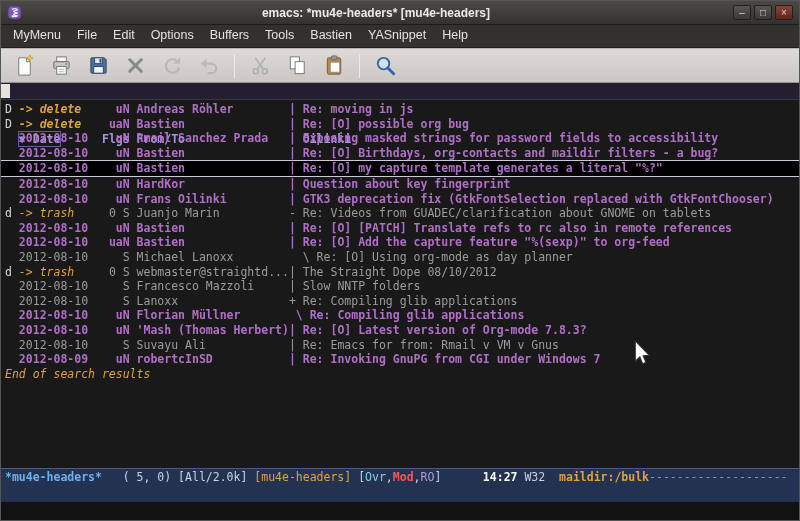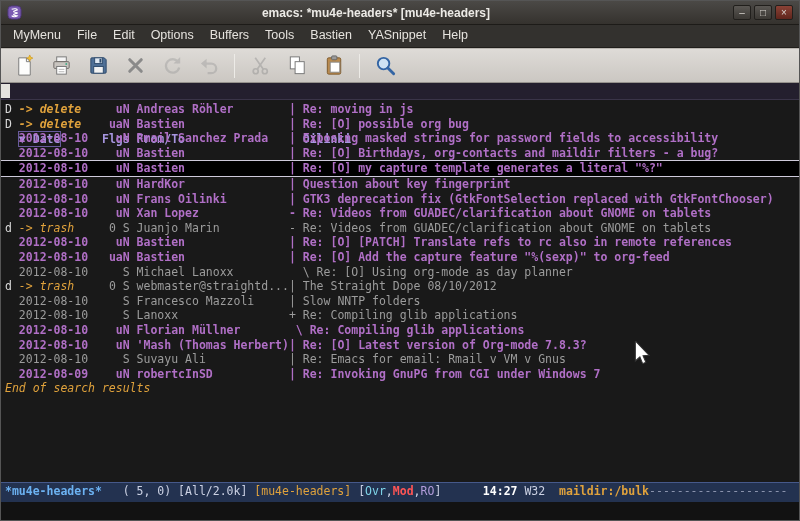--- a/index.html
+++ b/index.html
@@ -44,21 +44,21 @@
 
   .buffer{flex:1;min-height:0;overflow:hidden;padding-top:2px;position:relative}
   .row{white-space:pre;line-height:14.6px;padding-left:4px}
   .row.unread{color:var(--unread);font-weight:bold}
   .row.read{color:var(--read);font-weight:normal}
   .row .c-mark{color:var(--mark);font-weight:normal}
   .row .c-date.marked{color:var(--marked);font-style:italic}
   .row.current{border-top:1px solid #cdc9da;border-bottom:1px solid #cdc9da;background:#000000}
   .end-marker{color:var(--marked);font-style:italic;font-weight:normal;line-height:15px;padding-left:4px;white-space:pre}
 
-  .modeline{height:20px;flex:none;background:var(--modeline-bg);border-top:1px solid #46598a;
+  .modeline{height:34px;flex:none;background:var(--modeline-bg);border-top:1px solid #46598a;
             color:var(--modeline-text);white-space:pre;line-height:17px;padding-left:4px;overflow:hidden}
   .ml-bufname{color:#6cb2f2;font-weight:bold}
   .ml-mode{color:var(--marked)}
   .ml-ovr{color:#7fd4e8}
   .ml-mod{color:#ff5555;font-weight:bold}
   .ml-ro{color:#b39ddb}
   .ml-time{color:#ffffff;font-weight:bold}
   .ml-maildir{color:var(--marked);font-weight:bold}
   .ml-dashes{color:#8a93ad}
 
@@ -177,31 +177,30 @@
 
     <div class="buffer">
 
     <div class="row unread"><span class="c-mark">D </span><span class="c-date marked">-&gt; delete  </span><span class="c-flags">   uN </span><span class="c-from">Andreas Röhler        </span><span class="c-sep">| </span><span class="c-subject">Re: moving in js</span></div>
         <div class="row unread"><span class="c-mark">D </span><span class="c-date marked">-&gt; delete  </span><span class="c-flags">  uaN </span><span class="c-from">Bastien               </span><span class="c-sep">| </span><span class="c-subject">Re: [O] possible org bug</span></div>
         <div class="row unread"><span class="c-mark">  </span><span class="c-date">2012-08-10 </span><span class="c-flags">   uN </span><span class="c-from">Rmail Sanchez Prada   </span><span class="c-sep">| </span><span class="c-subject">Exposing masked strings for password fields to accessibility</span></div>
         <div class="row unread"><span class="c-mark">  </span><span class="c-date">2012-08-10 </span><span class="c-flags">   uN </span><span class="c-from">Bastien               </span><span class="c-sep">| </span><span class="c-subject">Re: [O] Birthdays, org-contacts and maildir filters - a bug?</span></div>
         <div class="row unread current"><span class="c-mark">  </span><span class="c-date">2012-08-10 </span><span class="c-flags">   uN </span><span class="c-from">Bastien               </span><span class="c-sep">| </span><span class="c-subject">Re: [O] my capture template generates a literal "%?"</span></div>
         <div class="row unread"><span class="c-mark">  </span><span class="c-date">2012-08-10 </span><span class="c-flags">   uN </span><span class="c-from">HardKor               </span><span class="c-sep">| </span><span class="c-subject">Question about key fingerprint</span></div>
         <div class="row unread"><span class="c-mark">  </span><span class="c-date">2012-08-10 </span><span class="c-flags">   uN </span><span class="c-from">Frans Oilinki         </span><span class="c-sep">| </span><span class="c-subject">GTK3 deprecation fix (GtkFontSelection replaced with GtkFontChooser)</span></div>
-        <div class="row unread"><span class="c-mark">  </span><span class="c-date">2012-08-10 </span><span class="c-flags">   uN </span><span class="c-from">Xan Lopez             </span><span class="c-sep">- </span><span class="c-subject">Re: Videos from GUADEC/clarification about GNOME on tablets</span></div>
         <div class="row read"><span class="c-mark">d </span><span class="c-date marked">-&gt; trash   </span><span class="c-flags">  0 S </span><span class="c-from">Juanjo Marin          </span><span class="c-sep">- </span><span class="c-subject">Re: Videos from GUADEC/clarification about GNOME on tablets</span></div>
         <div class="row unread"><span class="c-mark">  </span><span class="c-date">2012-08-10 </span><span class="c-flags">   uN </span><span class="c-from">Bastien               </span><span class="c-sep">| </span><span class="c-subject">Re: [O] [PATCH] Translate refs to rc also in remote references</span></div>
         <div class="row unread"><span class="c-mark">  </span><span class="c-date">2012-08-10 </span><span class="c-flags">  uaN </span><span class="c-from">Bastien               </span><span class="c-sep">| </span><span class="c-subject">Re: [O] Add the capture feature "%(sexp)" to org-feed</span></div>
         <div class="row read"><span class="c-mark">  </span><span class="c-date">2012-08-10 </span><span class="c-flags">    S </span><span class="c-from">Michael Lanoxx         </span><span class="c-sep"> \ </span><span class="c-subject">Re: [O] Using org-mode as day planner</span></div>
         <div class="row read"><span class="c-mark">d </span><span class="c-date marked">-&gt; trash   </span><span class="c-flags">  0 S </span><span class="c-from">webmaster@straightd...</span><span class="c-sep">| </span><span class="c-subject">The Straight Dope 08/10/2012</span></div>
         <div class="row read"><span class="c-mark">  </span><span class="c-date">2012-08-10 </span><span class="c-flags">    S </span><span class="c-from">Francesco Mazzoli     </span><span class="c-sep">| </span><span class="c-subject">Slow NNTP folders</span></div>
         <div class="row read"><span class="c-mark">  </span><span class="c-date">2012-08-10 </span><span class="c-flags">    S </span><span class="c-from">Lanoxx                </span><span class="c-sep">+ </span><span class="c-subject">Re: Compiling glib applications</span></div>
         <div class="row unread"><span class="c-mark">  </span><span class="c-date">2012-08-10 </span><span class="c-flags">   uN </span><span class="c-from">Florian Müllner       </span><span class="c-sep"> \ </span><span class="c-subject">Re: Compiling glib applications</span></div>
         <div class="row unread"><span class="c-mark">  </span><span class="c-date">2012-08-10 </span><span class="c-flags">   uN </span><span class="c-from">'Mash (Thomas Herbert)</span><span class="c-sep">| </span><span class="c-subject">Re: [O] Latest version of Org-mode 7.8.3?</span></div>
-        <div class="row read"><span class="c-mark">  </span><span class="c-date">2012-08-10 </span><span class="c-flags">    S </span><span class="c-from">Suvayu Ali            </span><span class="c-sep">| </span><span class="c-subject">Re: Emacs for email: Rmail v VM v Gnus</span></div>
+        <div class="row read"><span class="c-mark">  </span><span class="c-date">2012-08-10 </span><span class="c-flags">    S </span><span class="c-from">Suvayu Ali            </span><span class="c-sep">| </span><span class="c-subject">Re: Emacs for from: Rmail v VM v Gnus</span></div>
         <div class="row unread"><span class="c-mark">  </span><span class="c-date">2012-08-09 </span><span class="c-flags">   uN </span><span class="c-from">robertcInSD           </span><span class="c-sep">| </span><span class="c-subject">Re: Invoking GnuPG from CGI under Windows 7</span></div>
         <div class="end-marker">End of search results</div>
       </div>
 
     <div class="modeline"><span class="ml-bufname">*mu4e-headers*</span><span class="ml-plain">   ( 5, 0) </span><span class="ml-plain">[All/2.0k] </span><span class="ml-mode">[mu4e-headers] </span><span class="ml-plain">[</span><span class="ml-ovr">Ovr</span><span class="ml-plain">,</span><span class="ml-mod">Mod</span><span class="ml-plain">,</span><span class="ml-ro">RO</span><span class="ml-plain">]</span><span class="ml-plain">      </span><span class="ml-time">14:27</span><span class="ml-plain"> W32  </span><span class="ml-maildir">maildir:/bulk</span><span class="ml-dashes">--------------------</span></div>
     <div class="echo-area"></div>
   </div>
 
 </div>
 

